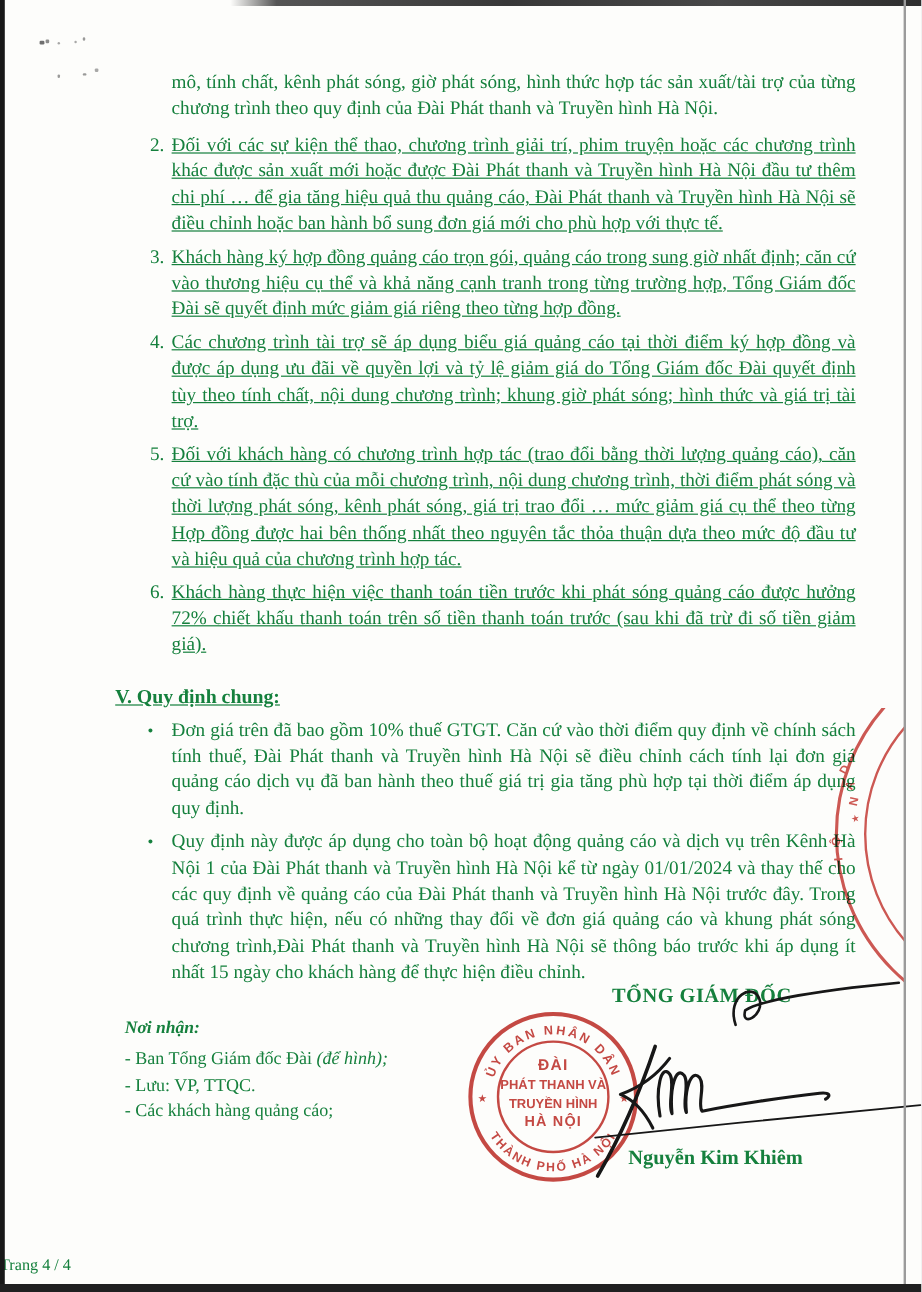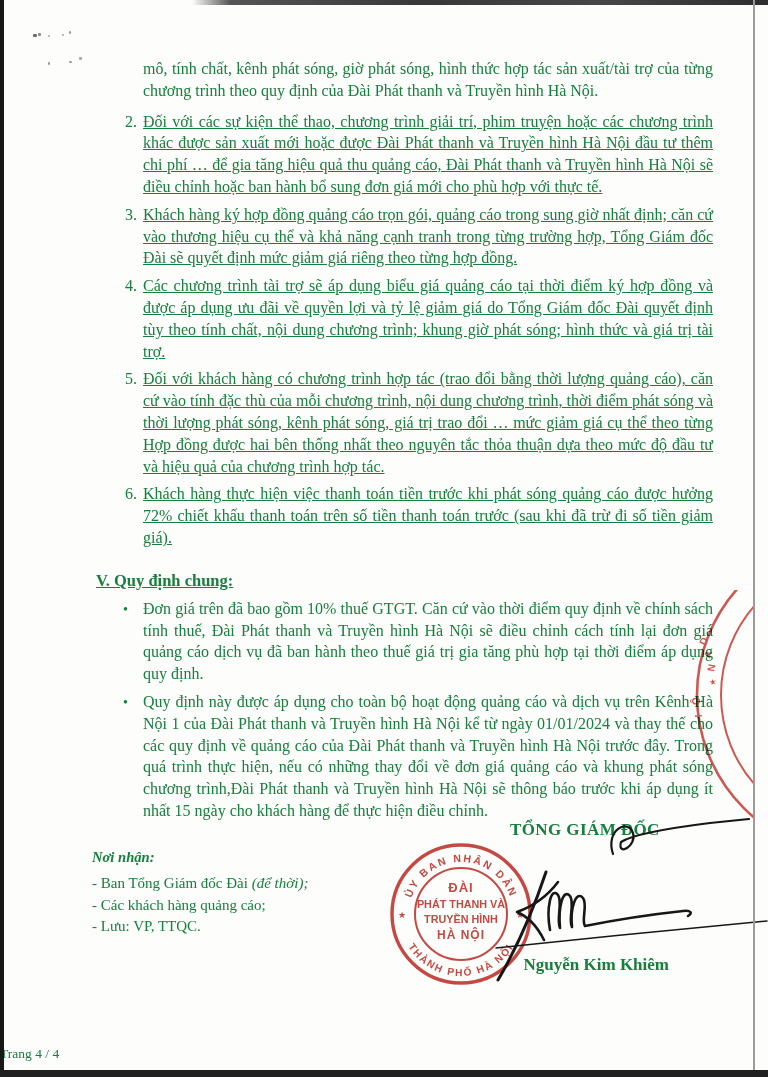--- a/index.html
+++ b/index.html
@@ -13,21 +13,21 @@
   .li{display:flex;margin:0 0 6px 29px;font-size:16px;line-height:21.8px;}
   .li .num{width:18px;flex:none;}
   .li .txt{width:570px;text-align:justify;text-decoration:underline;}
   .bullet-row{display:flex;margin:0 0 6px 27px;font-size:16px;line-height:21.8px;}
   .bullet-row .mark{width:20px;flex:none;font-size:14px;padding-top:1px;}
   .bullet-row .txt{width:570px;text-align:justify;}
   .vhead{margin:22px 0 7px 0;font-size:16.5px;font-weight:bold;text-decoration:underline;}
   
   .sig-title{position:absolute;left:478px;top:820px;font-size:17px;font-weight:bold;letter-spacing:.4px;white-space:nowrap;margin-left:32px;}
   .sig-name{position:absolute;left:441px;top:955px;width:228px;text-align:right;font-size:17px;font-weight:bold;white-space:nowrap;}
-  .recipients{position:absolute;left:92px;top:849px;font-size:15px;}
+  .recipients{position:absolute;left:104px;top:849px;font-size:15px;}
   .recipients .rhead{font-weight:bold;font-style:italic;font-size:14.6px;margin-bottom:7px;}
   .recipients .ritem{line-height:21.5px;}
   
   .stamp{position:absolute;left:386px;top:839px;mix-blend-mode:multiply;opacity:.93;}
   .stamp text{font-family:"Liberation Sans","DejaVu Sans",sans-serif;font-weight:bold;}
   .signature{position:absolute;left:400px;top:808px;}
   .edge-stamp{position:absolute;left:660px;top:590px;mix-blend-mode:multiply;opacity:.88;}
   .edge-stamp text{font-family:"Liberation Sans","DejaVu Sans",sans-serif;font-weight:bold;}
   .footer{position:absolute;left:0;width:768px;top:1046px;text-align:left;font-size:13.5px;}
   
@@ -76,23 +76,23 @@
     <div class="bullet-row">
       <span class="mark">•</span>
       <span class="txt">Quy định này được áp dụng cho toàn bộ hoạt động quảng cáo và dịch vụ trên Kênh Hà Nội 1 của Đài Phát thanh và Truyền hình Hà Nội kể từ ngày 01/01/2024 và thay thế cho các quy định về quảng cáo của Đài Phát thanh và Truyền hình Hà Nội trước đây. Trong quá trình thực hiện, nếu có những thay đổi về đơn giá quảng cáo và khung phát sóng chương trình,Đài Phát thanh và Truyền hình Hà Nội sẽ thông báo trước khi áp dụng ít nhất 15 ngày cho khách hàng để thực hiện điều chỉnh.</span>
     </div>
   </div>
 
   <div class="sig-title">TỔNG GIÁM ĐỐC</div>
 
   <div class="recipients">
     <div class="rhead">Nơi nhận:</div>
-    <div class="ritem"><span>- Ban Tổng Giám đốc Đài </span><em>(để thời);</em></div>
+    <div class="ritem"><span>- Ban Tổng Giám đốc Đài </span><em>(để hình);</em></div>
+    <div class="ritem">- Lưu: VP, TTQC.</div>
     <div class="ritem">- Các khách hàng quảng cáo;</div>
-    <div class="ritem">- Lưu: VP, TTQC.</div>
   </div>
 
   <svg class="stamp" width="150" height="150" viewBox="0 0 150 150">
     <defs>
       <path id="arcTop" d="M 23,75 A 52,52 0 1 1 127,75"></path>
       <path id="arcBot" d="M 13,75 A 62,62 0 1 0 137,75"></path>
     </defs>
     <g stroke="#c23b36" fill="none">
       <circle cx="75" cy="75" r="69" stroke-width="3.4"></circle>
       <circle cx="75" cy="75" r="46" stroke-width="2"></circle>

